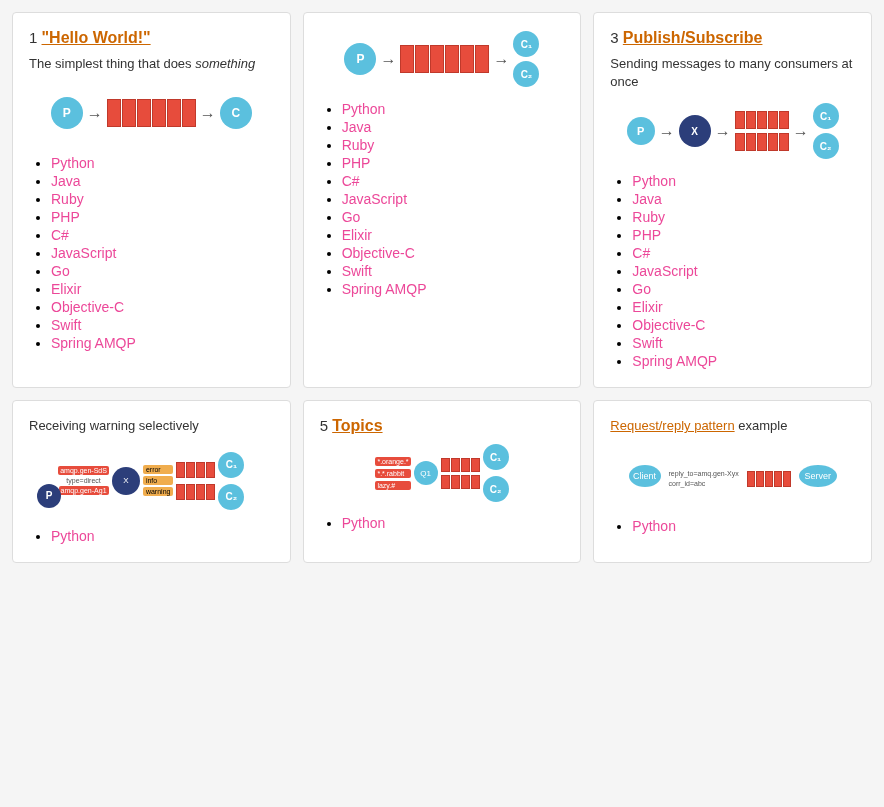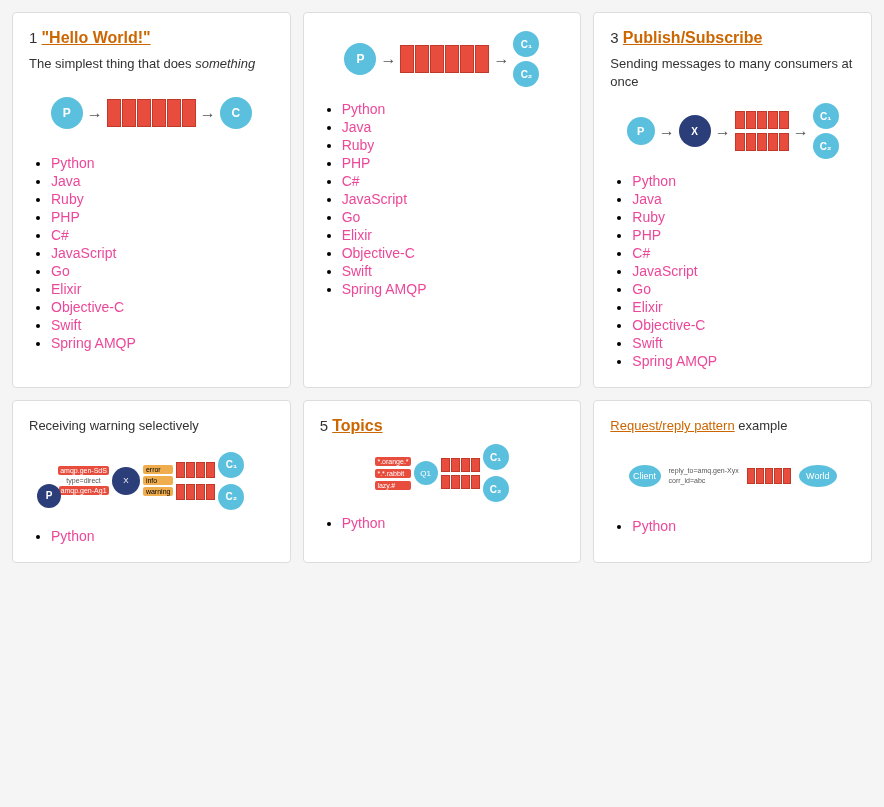--- a/index.html
+++ b/index.html
@@ -339,33 +339,33 @@
         </div>
       </div>
       </div>
       <ul class="lang-list">
         <li><a href="#">Python</a></li>
       </ul>
     </div>
     <div class="card">
       <p class="card-desc"><a href="#">Request/reply pattern</a> example</p>
       <div class="diagram">
-      <div style="display:flex;align-items:center;gap:8px;font-size:9px;">
+      <div style="display:flex;align-items:flex-end;gap:8px;font-size:9px;">
         <div class="client-box" style="background:#5bc0de;width:32px;height:22px;border-radius:50%;">Client</div>
         <div style="display:flex;flex-direction:column;gap:3px;">
           <span style="font-size:7px;color:#555;">reply_to=amq.gen-Xyx</span>
           <span style="font-size:7px;color:#555;">corr_id=abc</span>
         </div>
         <div style="display:flex;gap:1px;">
             <div style="width:8px;height:16px;background:#e74c3c;border:1px solid #c0392b;"></div>
             <div style="width:8px;height:16px;background:#e74c3c;border:1px solid #c0392b;"></div>
             <div style="width:8px;height:16px;background:#e74c3c;border:1px solid #c0392b;"></div>
             <div style="width:8px;height:16px;background:#e74c3c;border:1px solid #c0392b;"></div>
             <div style="width:8px;height:16px;background:#e74c3c;border:1px solid #c0392b;"></div>
           </div>
-        <div class="server-box" style="background:#5bc0de;width:38px;height:22px;border-radius:50%;">World</div>
+        <div class="server-box" style="background:#5bc0de;width:38px;height:22px;border-radius:50%;">Server</div>
       </div>
       </div>
       <ul class="lang-list">
         <li><a href="#">Python</a></li>
       </ul>
     </div>
   </div>
 
 </body></html>

